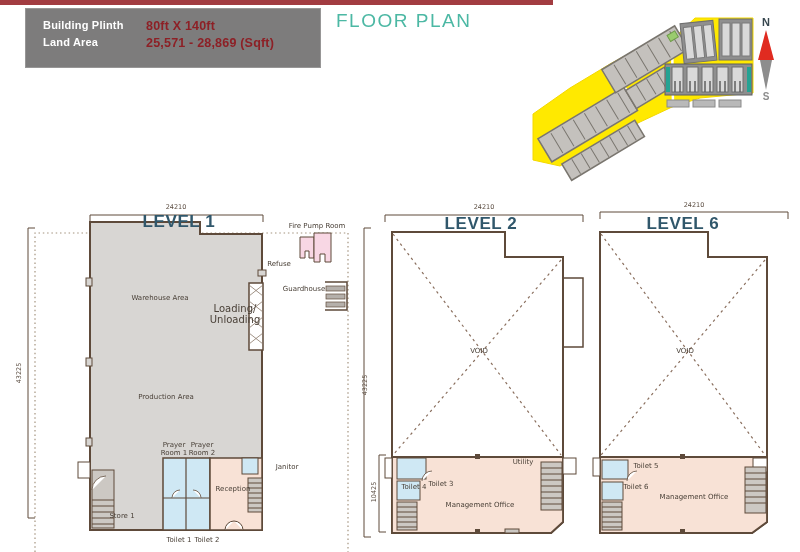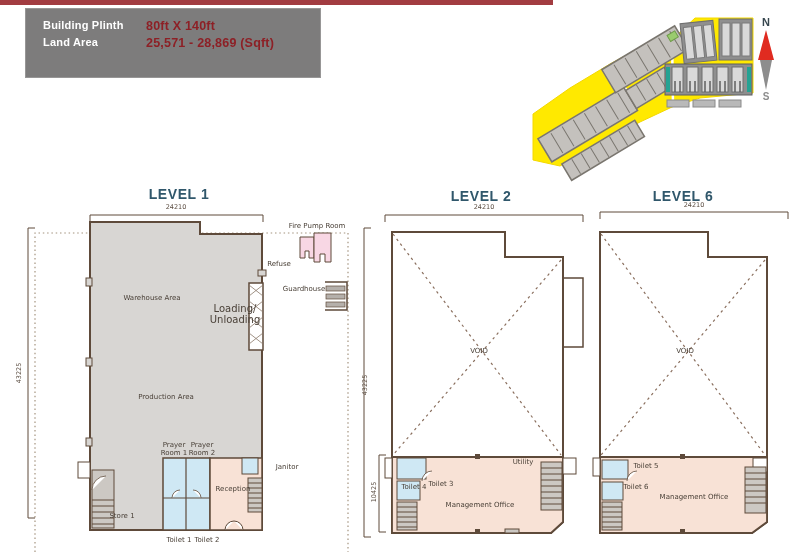--- a/index.html
+++ b/index.html
@@ -4,24 +4,24 @@
 <style>
   html,body{margin:0;padding:0;background:#fff;}
   #canvas{position:relative;width:800px;height:552px;background:#ffffff;overflow:hidden;
           font-family:"Liberation Sans", sans-serif;}
   .abs{position:absolute;}
   .lbl{position:absolute;transform:translate(-50%,-50%);font-size:7px;line-height:1.1;
        color:#4a4138;white-space:nowrap;text-align:center;font-family:"DejaVu Sans",sans-serif;}
   .pre{white-space:pre-line;}
   .rot{transform:translate(-50%,-50%) rotate(-90deg);}
   .dim{font-size:6.5px;color:#5a4c40;}
-  .lvl-title{position:absolute;transform:translate(-50%,-50%);font-weight:bold;font-size:14px;
-       letter-spacing:.6px;color:#30576b;font-family:"Liberation Sans",sans-serif;}
+  .lvl-title{position:absolute;transform:translate(-50%,-50%);font-weight:bold;font-size:17px;
+       letter-spacing:.6px;color:#30576b;font-family:"Liberation Sans",sans-serif;margin-top:28px;}
   #topline{position:absolute;left:0;top:0;width:553px;height:5px;background:#a23c41;}
-  #infobox{position:absolute;left:25px;top:8px;width:296px;height:70px;background:#7d7c7c;
+  #infobox{position:absolute;left:25px;top:8px;width:296px;height:60px;background:#7d7c7c;
        border:1px solid #979696;box-sizing:border-box;padding:10px 0 0 17px;}
   .spec-row{display:flex;margin-bottom:3px;}
   .spec-label{width:103px;color:#ffffff;font-weight:bold;font-size:11px;letter-spacing:.2px;}
   .spec-value{color:#8d2026;font-weight:bold;font-size:12.5px;letter-spacing:.2px;}
   #floorplan-title{position:absolute;left:336px;top:10px;font-size:19px;letter-spacing:1.5px;
        color:#4cb8a4;font-weight:500;}
   svg{position:absolute;overflow:visible;}
 </style>
 </head>
 <body>
@@ -34,20 +34,21 @@
     <div class="spec-row">
       <span class="spec-label">Building Plinth</span>
       <span class="spec-value">80ft X 140ft</span>
     </div>
     <div class="spec-row">
       <span class="spec-label">Land Area</span>
       <span class="spec-value">25,571 - 28,869 (Sqft)</span>
     </div>
   </div>
 
+  <div id="floorplan-title">FLOOR PLAN</div>
 
   <svg class="abs" style="left:525px;top:5px" width="260" height="165" viewBox="0 0 260 165">
     <polygon points="170,13 228,13 228,88 175,93 147,102 115,117 75,138 35,161 8,155 8,109 45,83 85,59 125,37 152,30" fill="#ffe900" stroke="#f4d800" stroke-width="1"></polygon>
     <path d="M85,62 L112,100 M147,32 L148,100" stroke="#ffffff" stroke-width="2.5"></path>
 
     <g transform="rotate(-31 63 120)">
       <rect x="13" y="106" width="100" height="27" fill="#c4c1bd" stroke="#7a766f" stroke-width="1.5"></rect>
       <path d="M27,108 V131 M40,108 V131 M53,108 V131 M66,108 V131 M79,108 V131 M92,108 V131 M105,108 V131" stroke="#7a766f" stroke-width="1"></path>
     </g>
     <g transform="rotate(-31 78 146)">
@@ -208,21 +209,21 @@
   <div class="lbl dim" style="left:176px;top:208px">24210</div>
   <div class="lbl dim rot" style="left:20px;top:373px">43225</div>
   <div class="lbl dim" style="left:484px;top:208px">24210</div>
   <div class="lbl dim rot" style="left:366px;top:385px">43225</div>
   <div class="lbl dim rot" style="left:375px;top:492px">10425</div>
   <div class="lbl dim" style="left:694px;top:206px">24210</div>
 
   <div class="lbl" style="left:317px;top:227px">Fire Pump Room</div>
   <div class="lbl" style="left:279px;top:265px">Refuse</div>
   <div class="lbl" style="left:304px;top:290px">Guardhouse</div>
-  <div class="lbl" style="left:152px;top:299px">Warehouse Area</div>
+  <div class="lbl" style="left:160px;top:299px">Warehouse Area</div>
   <div class="lbl pre" style="left:235px;top:314px;font-size:10px">Loading/
 Unloading</div>
   <div class="lbl" style="left:166px;top:398px">Production Area</div>
   <div class="lbl pre" style="left:174px;top:450px">Prayer
 Room 1</div>
   <div class="lbl pre" style="left:202px;top:450px">Prayer
 Room 2</div>
   <div class="lbl" style="left:287px;top:468px">Janitor</div>
   <div class="lbl" style="left:233px;top:490px">Reception</div>
   <div class="lbl" style="left:122px;top:517px">Store 1</div>

